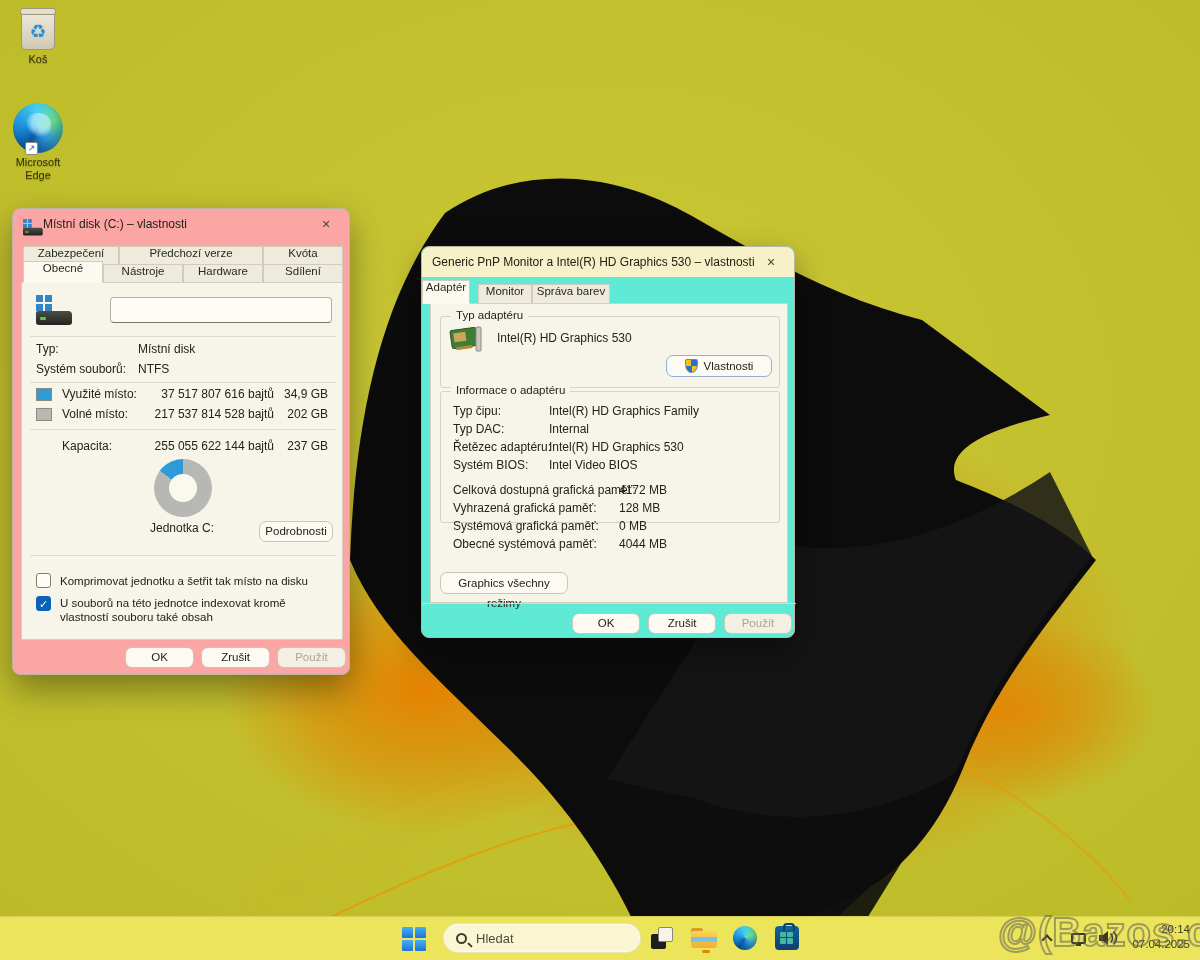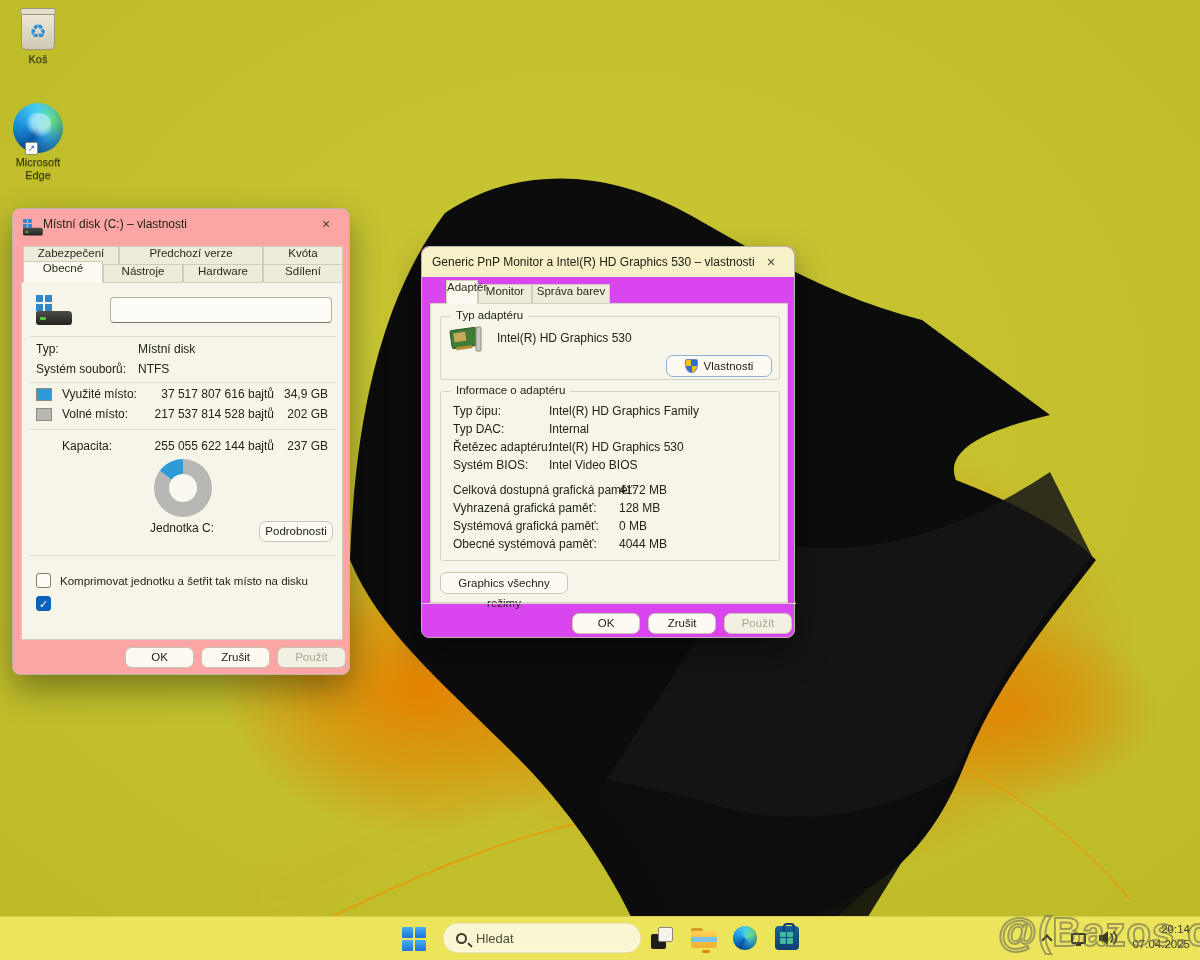--- a/index.html
+++ b/index.html
@@ -206,54 +206,55 @@
 
     <div class="rowlbl" style="left:110px; top:238px; width:100px; text-align:center;">Jednotka C:</div>
     <div class="btn" style="left:237px; top:238px; width:74px; height:21px;">Podrobnosti</div>
 
     <div class="sep" style="left:8px; top:272px; width:306px;"></div>
 
     <div class="checkbox" style="left:14px; top:290px;"></div>
     <div class="cb-lbl" style="left:38px; top:291px; width:276px;">Komprimovat jednotku a šetřit tak místo na disku</div>
 
     <div class="checkbox checked" style="left:14px; top:313px;">✓</div>
+    <div class="cb-lbl" style="left:38px; top:313px; width:272px;">U souborů na této jednotce indexovat kromě vlastností souboru také obsah</div>
   </div>
 
   <div class="btn" style="left:112px; top:438px; width:69px; height:21px;">OK</div>
   <div class="btn" style="left:188px; top:438px; width:69px; height:21px;">Zrušit</div>
   <div class="btn disabled" style="left:264px; top:438px; width:69px; height:21px;">Použít</div>
 </div>
 
-<div class="abs dlg" style="left:421px; top:246px; width:374px; height:392px; background:#d946ef;">
+<div class="abs dlg" style="left:421px; top:246px; width:374px; height:392px; background:#5eead4;">
   <div class="titlebar" style="background:#f6f1c8; border-radius:8px 8px 0 0;">
     <div class="t">Generic PnP Monitor a Intel(R) HD Graphics 530 – vlastnosti</div>
     <div class="close-x">×</div>
   </div>
 
-  <div class="tab active" style="left:24px; top:33px; width:32px; height:24px;">Adaptér</div>
+  <div class="tab active" style="left:0; top:33px; width:48px; height:24px;">Adaptér</div>
   <div class="tab" style="left:56px; top:37px; width:54px; height:20px;">Monitor</div>
   <div class="tab" style="left:110px; top:37px; width:78px; height:20px;">Správa barev</div>
 
   <div class="page" style="left:8px; top:56px; width:358px; height:300px; background:#f7f4e9;">
 
-    <div class="groupbox" style="left:9px; top:12px; width:340px; height:64px;">
+    <div class="groupbox" style="left:9px; top:12px; width:340px; height:72px;">
       <div class="gb-title">Typ adaptéru</div>
       <svg style="position:absolute; left:8px; top:8px;" width="36" height="30" viewBox="0 0 36 30">
         <rect x="2" y="4" width="26" height="18" rx="2" fill="#3f7d36" stroke="#2a5524" transform="rotate(-8 15 13)"></rect>
         <rect x="5" y="7" width="12" height="9" fill="#caa85a" transform="rotate(-8 15 13)"></rect>
         <rect x="27" y="2" width="5" height="24" rx="1" fill="#c9c7bd" stroke="#8e8c82"></rect>
         <rect x="6" y="21" width="16" height="3" fill="#b58a2e" transform="rotate(-8 15 13)"></rect>
       </svg>
       <div class="rowval" style="left:56px; top:14px;">Intel(R) HD Graphics 530</div>
       <div class="btn" style="left:225px; top:38px; width:106px; height:22px; border-color:#8fb2d4; line-height:20px;">
         <span class="shield"></span><span>Vlastnosti</span>
       </div>
     </div>
 
-    <div class="groupbox" style="left:9px; top:87px; width:340px; height:170px;">
+    <div class="groupbox" style="left:9px; top:87px; width:340px; height:132px;">
       <div class="gb-title">Informace o adaptéru</div>
 
       <div class="rowlbl" style="left:12px; top:12px;">Typ čipu:</div>
       <div class="rowval" style="left:108px; top:12px;">Intel(R) HD Graphics Family</div>
       <div class="rowlbl" style="left:12px; top:30px;">Typ DAC:</div>
       <div class="rowval" style="left:108px; top:30px;">Internal</div>
       <div class="rowlbl" style="left:12px; top:48px;">Řetězec adaptéru:</div>
       <div class="rowval" style="left:108px; top:48px;">Intel(R) HD Graphics 530</div>
       <div class="rowlbl" style="left:12px; top:66px;">Systém BIOS:</div>
       <div class="rowval" style="left:108px; top:66px;">Intel Video BIOS</div>

